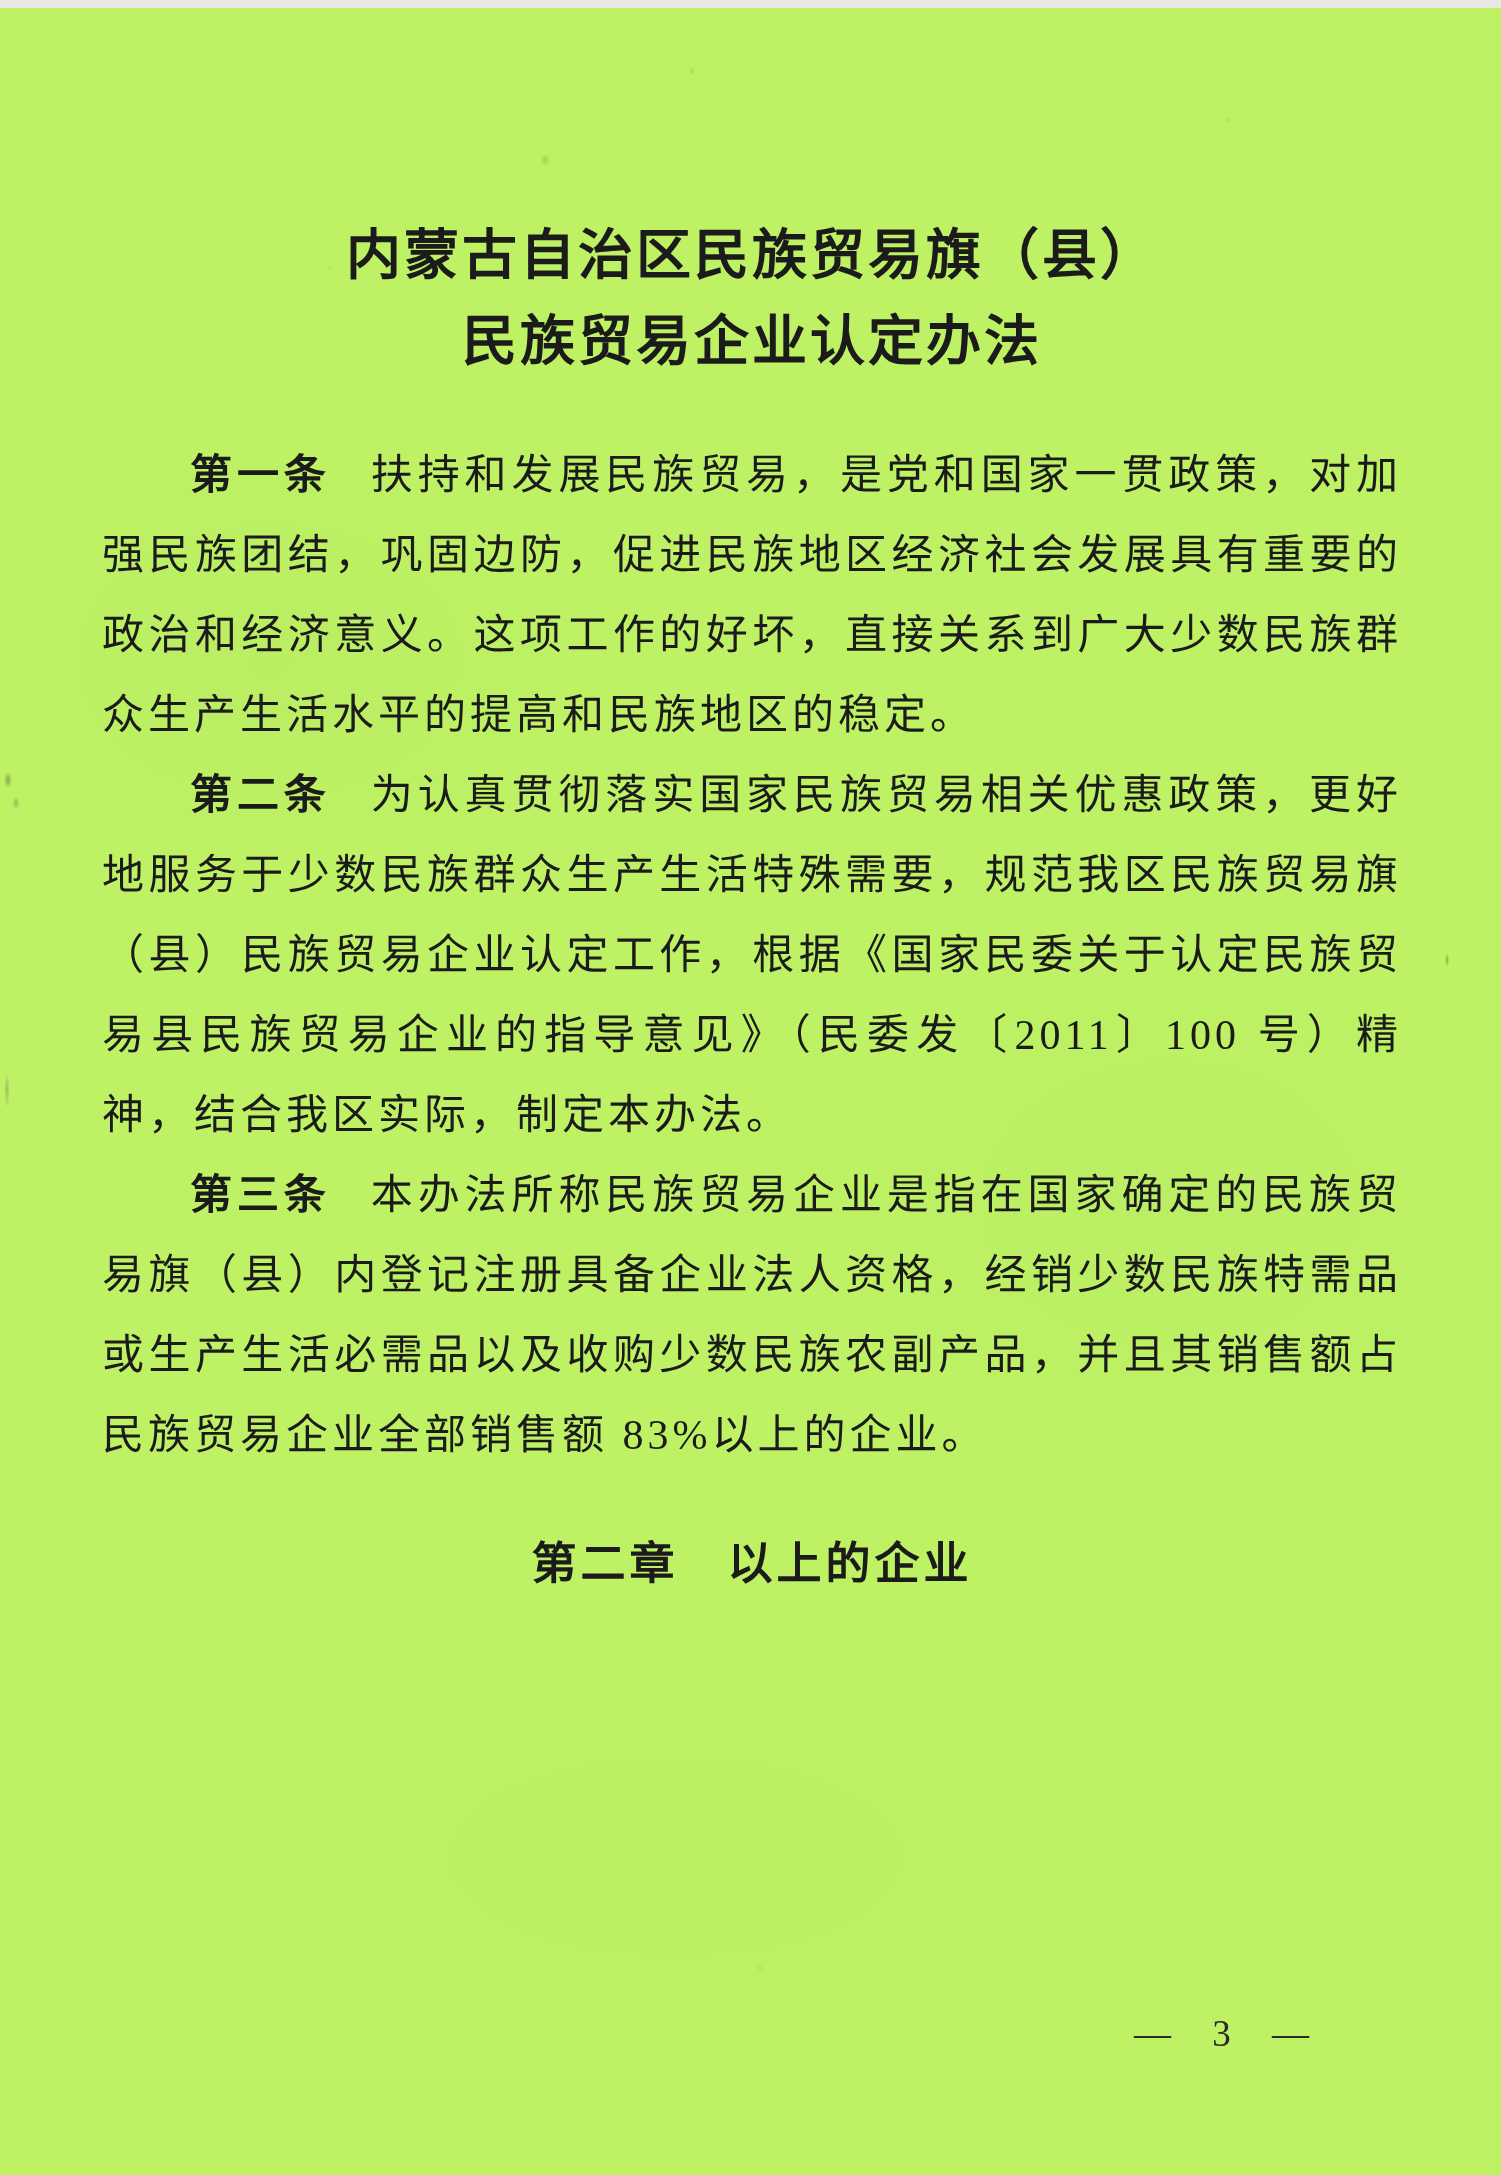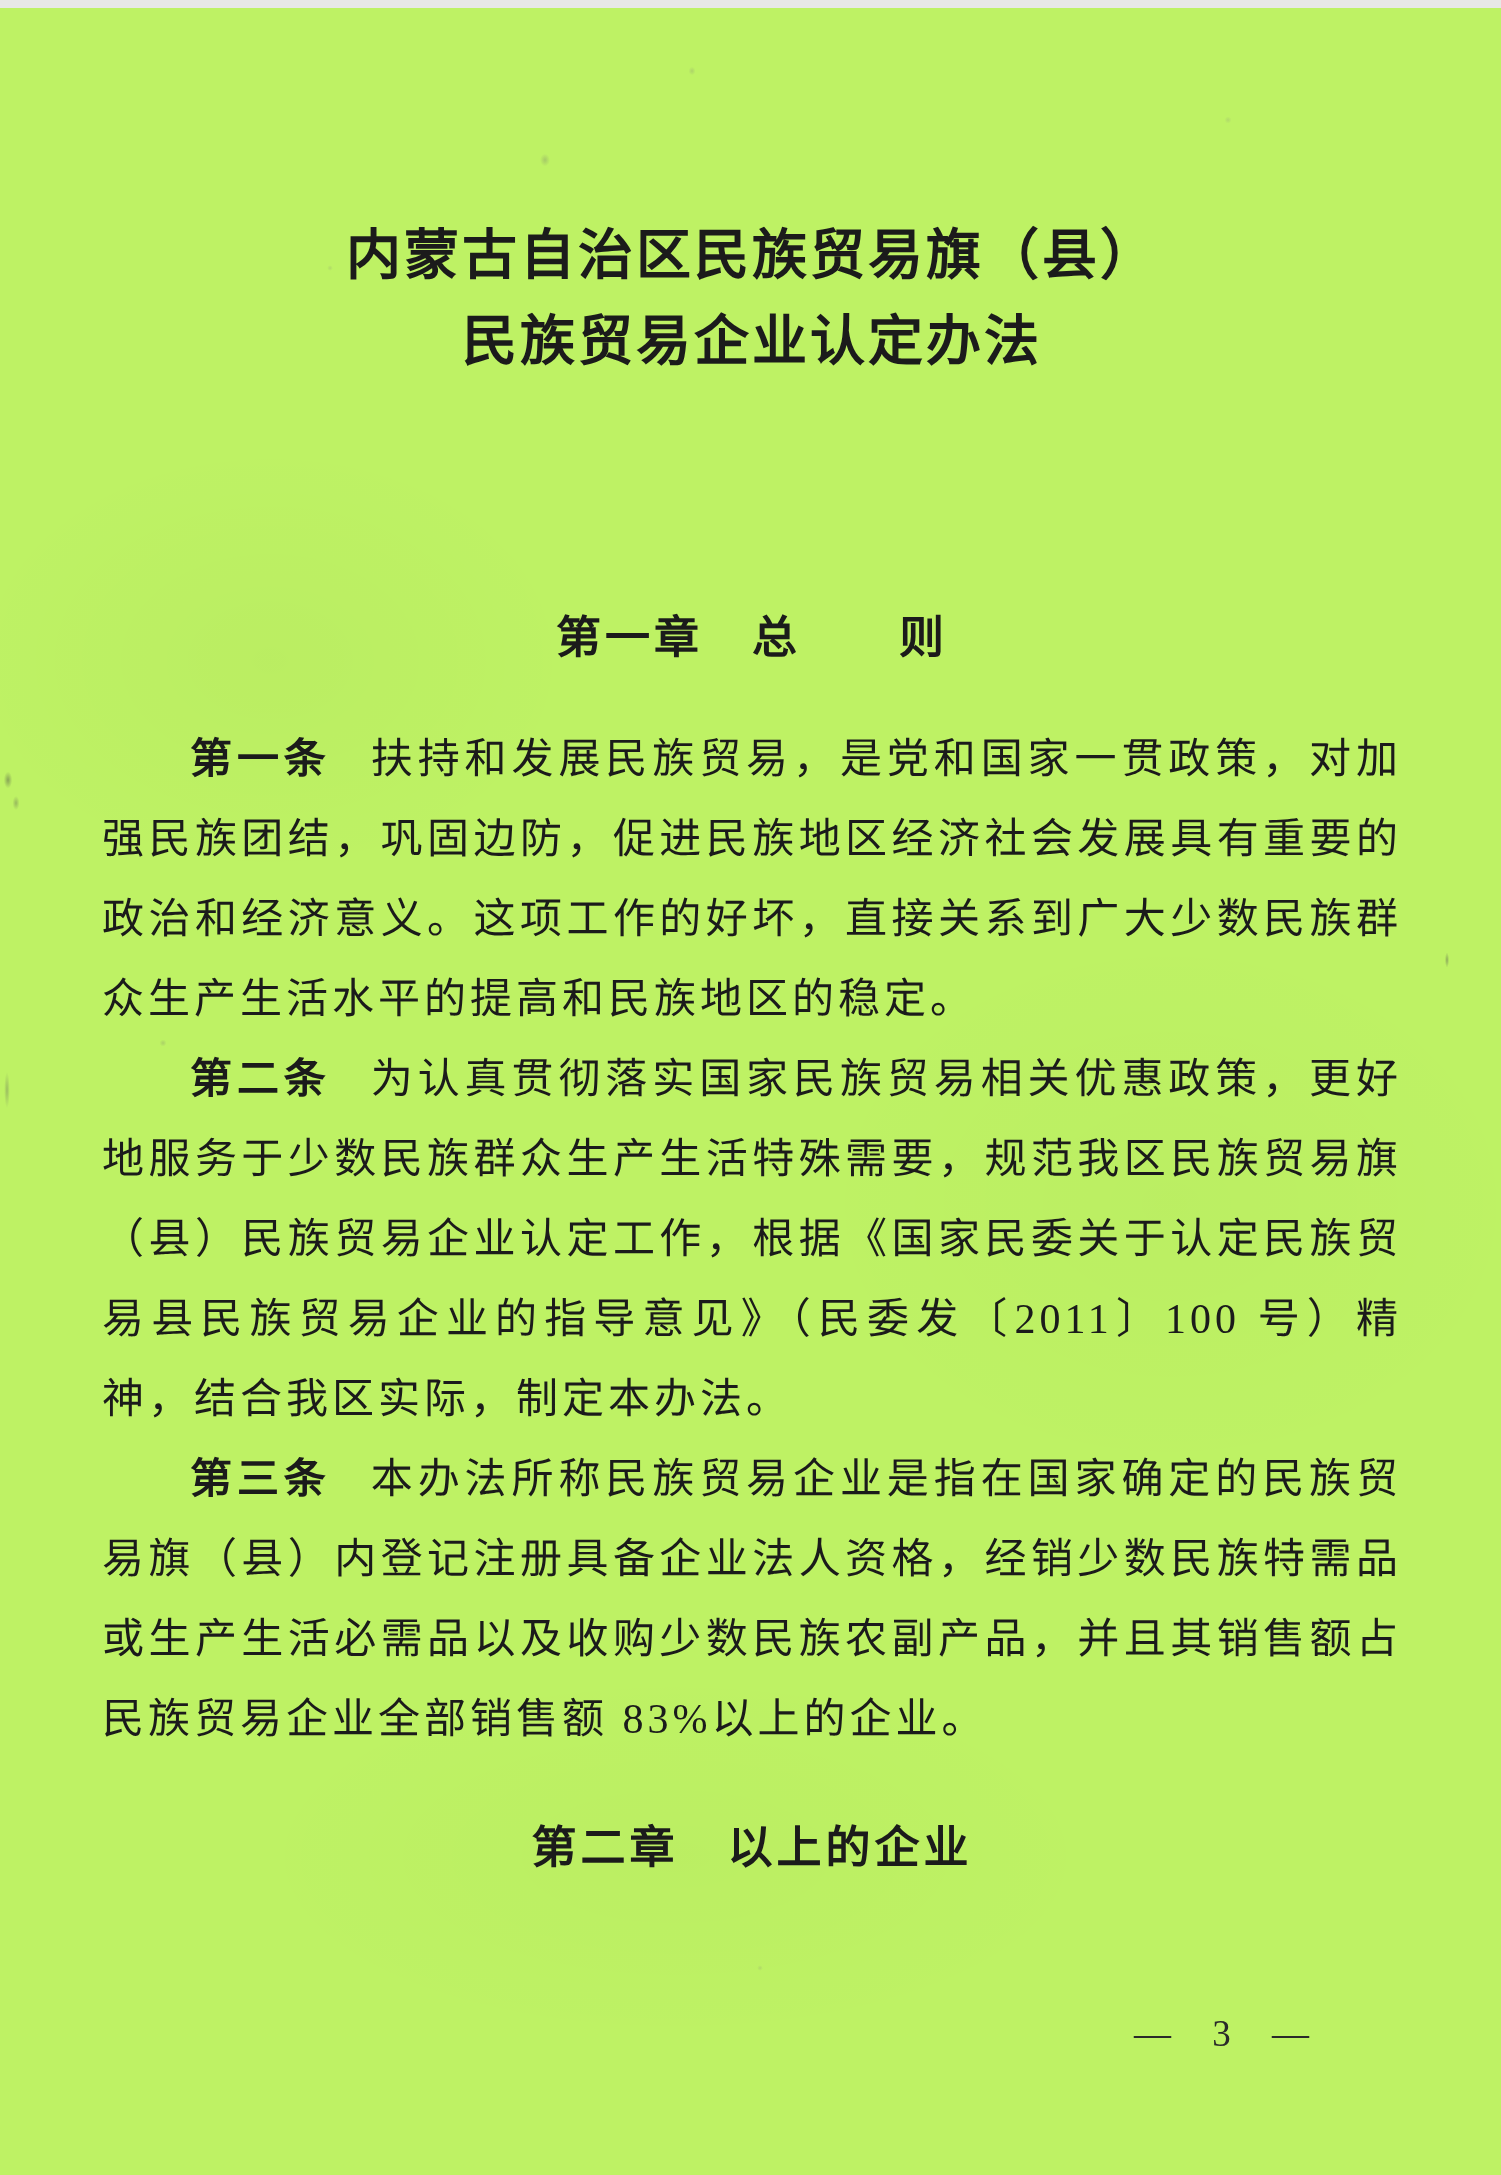--- a/index.html
+++ b/index.html
@@ -90,21 +90,20 @@
 <div class="page">
   <div class="scan-noise"></div>
 
   <div class="content">
 
     <div class="doc-title">
       <div>内蒙古自治区民族贸易旗（县）</div>
       <div>民族贸易企业认定办法</div>
     </div>
 
-    <div class="chapter-heading chapter-1">第一章　总　　则</div>
 
     <p class="article article-first">
       <span class="article-label">第一条</span><span>扶持和发展民族贸易，是党和国家一贯政策，对加强民族团结，巩固边防，促进民族地区经济社会发展具有重要的政治和经济意义。这项工作的好坏，直接关系到广大少数民族群众生产生活水平的提高和民族地区的稳定。</span>
     </p>
 
     <p class="article">
       <span class="article-label">第二条</span><span>为认真贯彻落实国家民族贸易相关优惠政策，更好地服务于少数民族群众生产生活特殊需要，规范我区民族贸易旗（县）民族贸易企业认定工作，根据《国家民委关于认定民族贸易县民族贸易企业的指导意见》（民委发〔2011〕100 号）精神，结合我区实际，制定本办法。</span>
     </p>
 
     <p class="article">

